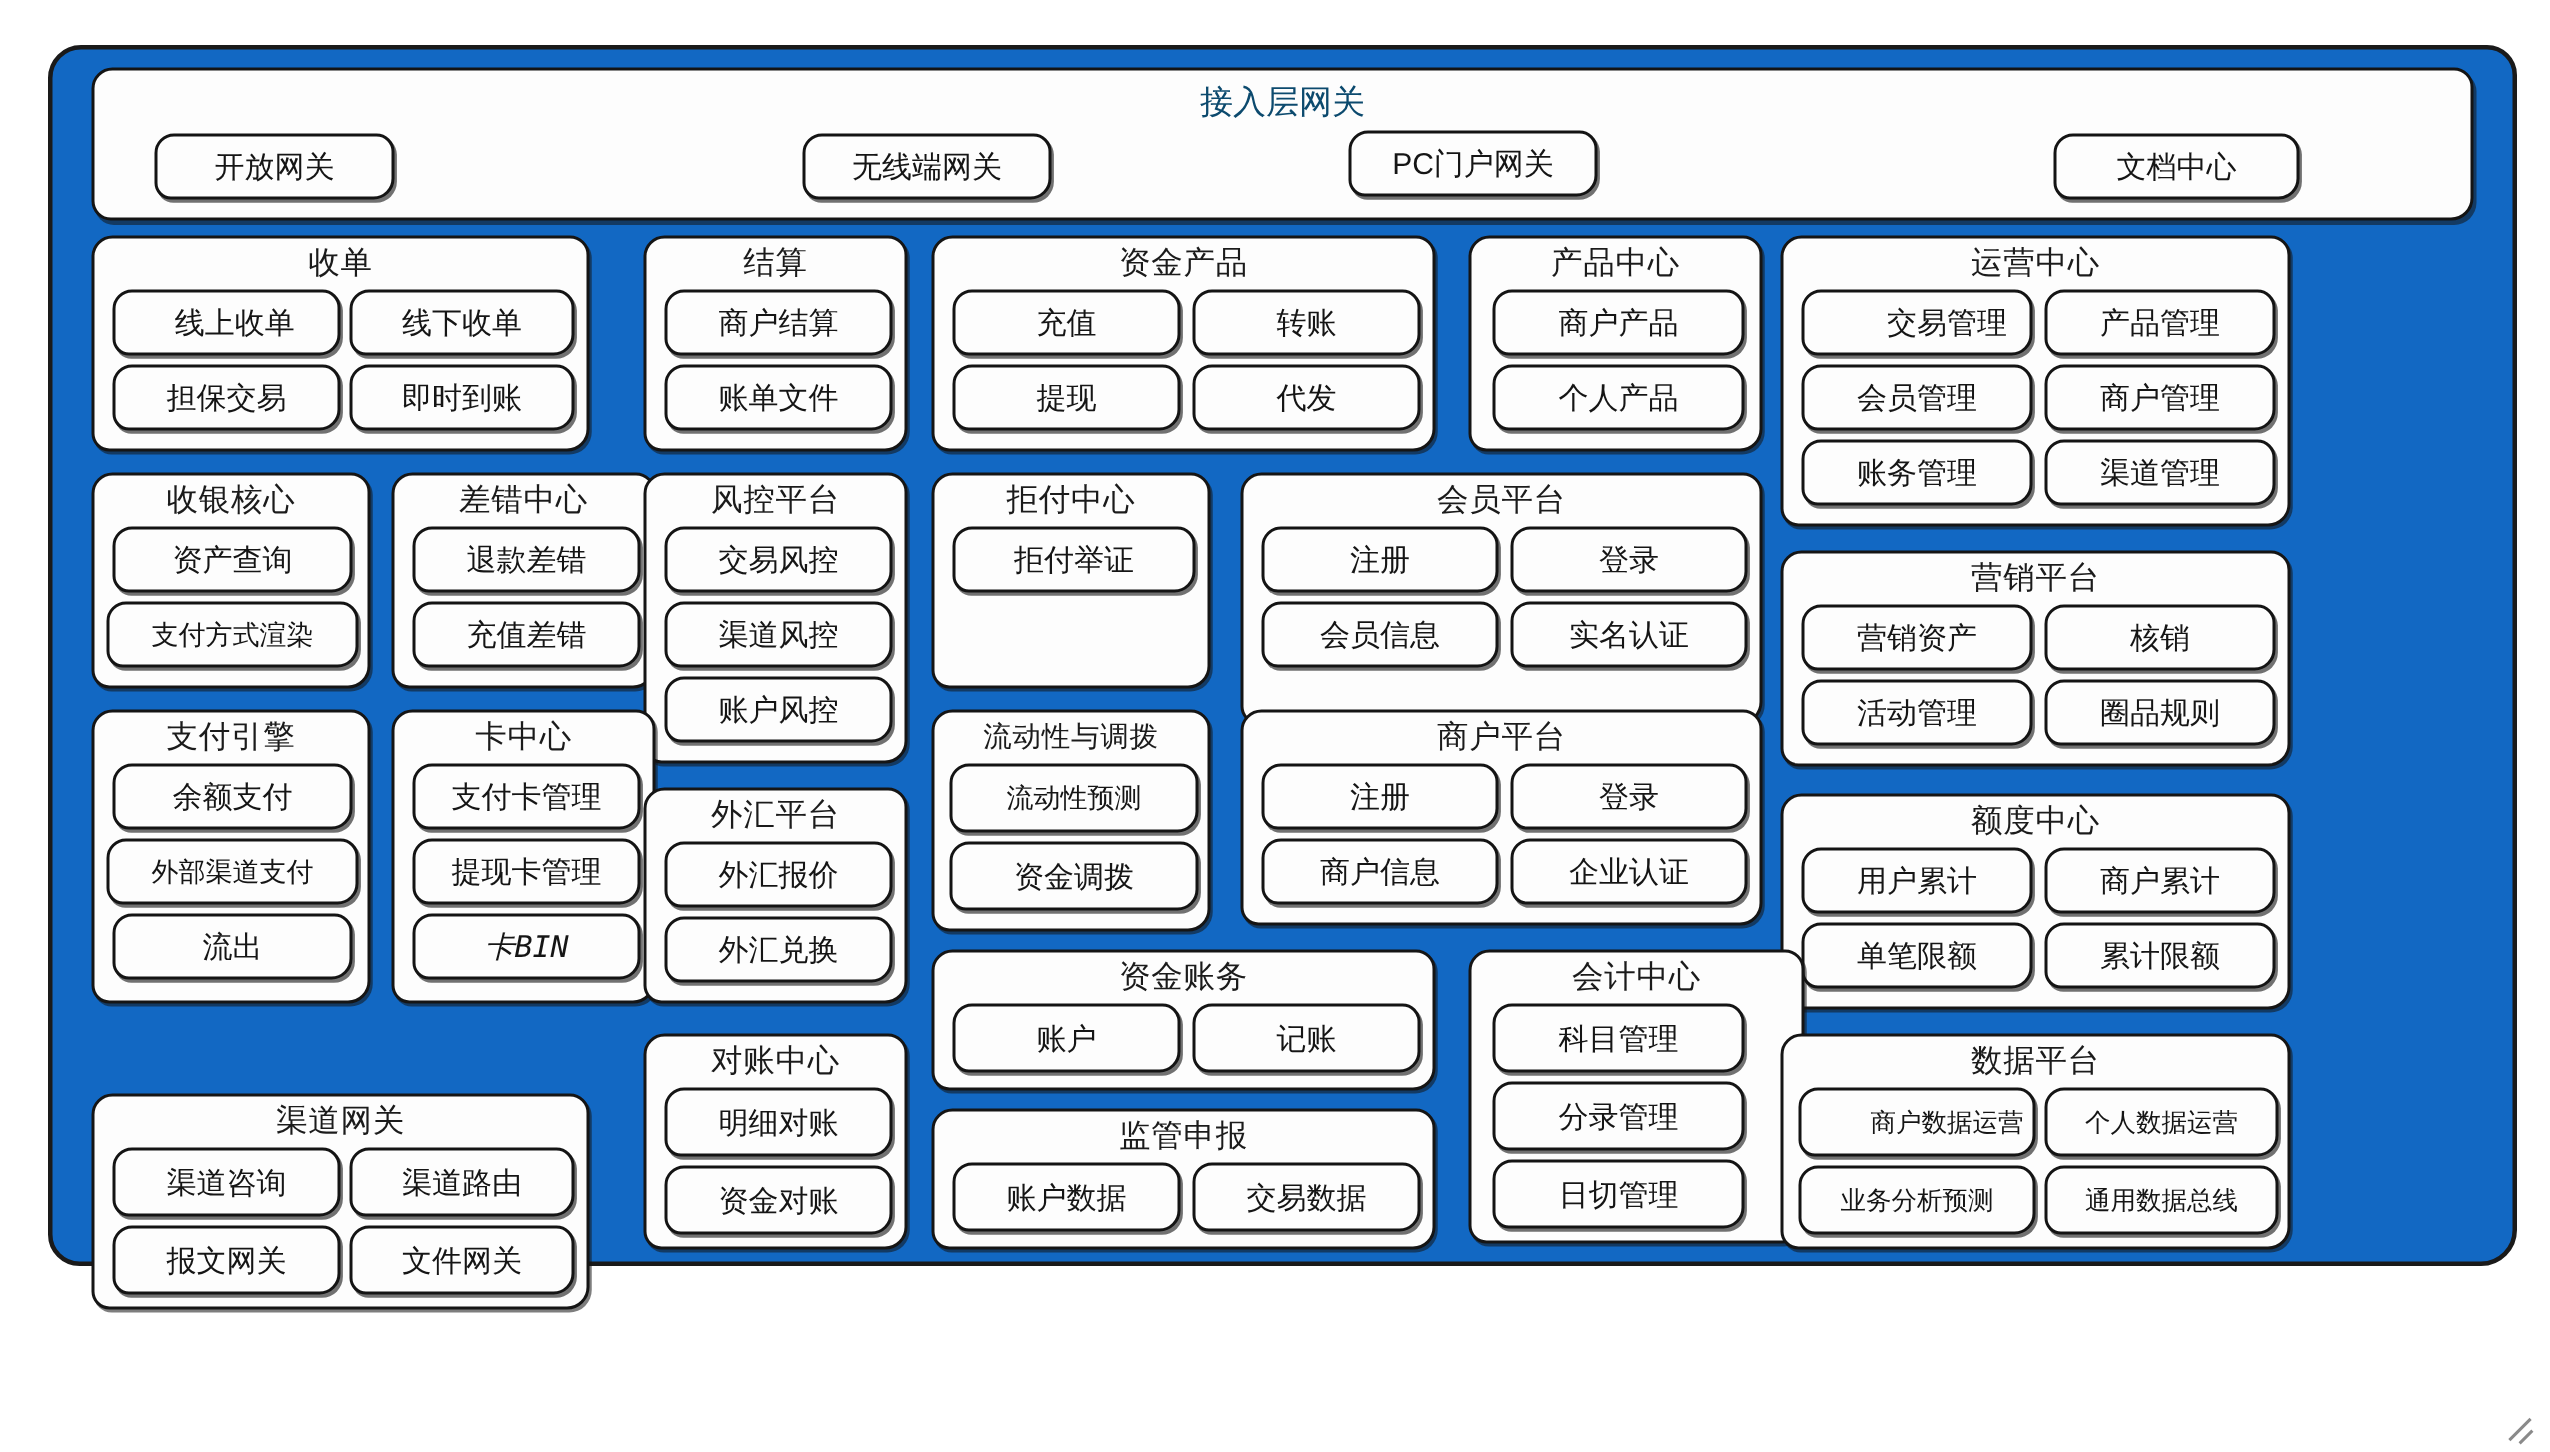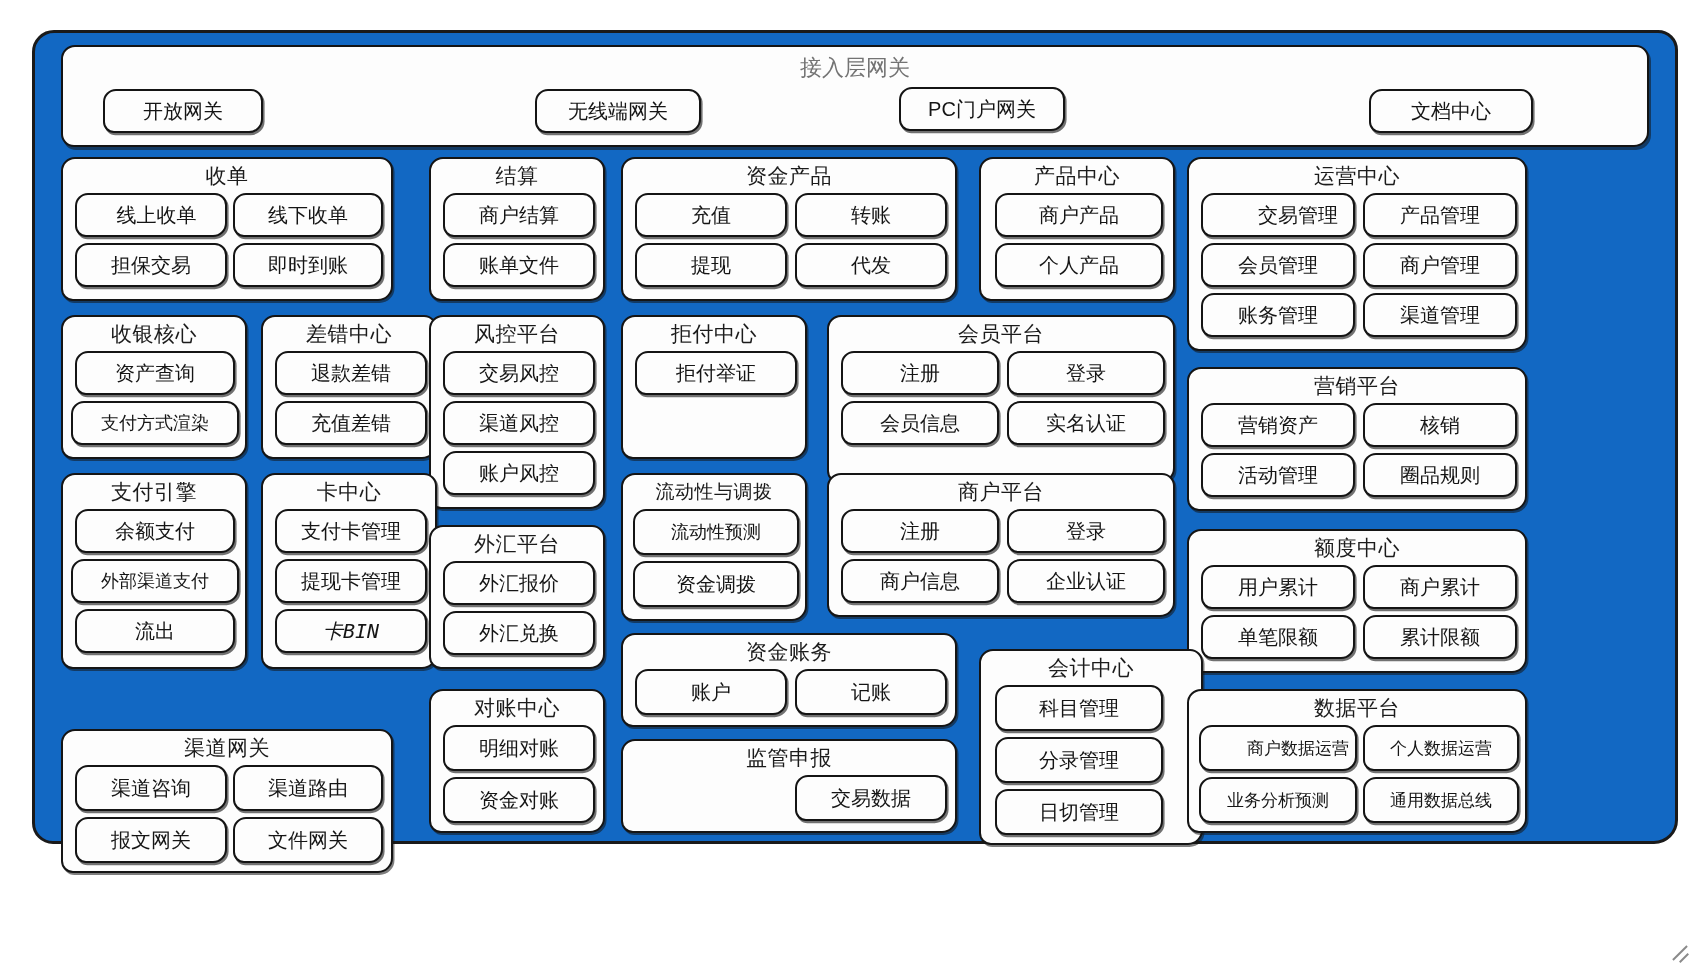--- a/index.html
+++ b/index.html
@@ -57,21 +57,21 @@
   
   .header{
     position:absolute;left:26px;top:12px;width:1588px;height:102px;
     background:#fdfdfd;border:2.8px solid #141414;
     border-radius:14px 13px 15px 13px;
     box-sizing:border-box;
     box-shadow:2px 3px 0 rgba(20,20,20,.55);
   }
   .header .title{
     position:absolute;left:0;right:0;top:6px;text-align:center;
-    font-size:22px;color:#737373;
+    font-size:22px;color:#0c4a6e;
   }
 
   
   .grip{
     position:absolute;right:10px;bottom:8px;width:26px;height:26px;
   }
   .grip i{
     position:absolute;display:block;background:#8a8a8a;height:2px;
     transform:rotate(-45deg);transform-origin:center;
   }
@@ -211,29 +211,30 @@
       <div class="leaf" style="left:12px;top:84px;width:154px;height:44px;">单笔限额</div>
       <div class="leaf" style="left:174px;top:84px;width:154px;height:44px;">累计限额</div>
     </div>
 
     <div class="card" style="left:586px;top:600px;width:336px;height:94px;">
       <div class="title">资金账务</div>
       <div class="leaf" style="left:12px;top:34px;width:152px;height:46px;">账户</div>
       <div class="leaf" style="left:172px;top:34px;width:152px;height:46px;">记账</div>
     </div>
 
-    <div class="card" style="left:944px;top:600px;width:224px;height:196px;margin-top:16px;">
+    <div class="card" style="left:944px;top:600px;width:224px;height:196px;">
       <div class="title">会计中心</div>
       <div class="leaf" style="left:14px;top:34px;width:168px;height:46px;">科目管理</div>
       <div class="leaf" style="left:14px;top:86px;width:168px;height:46px;">分录管理</div>
       <div class="leaf" style="left:14px;top:138px;width:168px;height:46px;">日切管理</div>
     </div>
 
     <div class="card" style="left:586px;top:706px;width:336px;height:94px;">
       <div class="title">监管申报</div>
+      <div class="leaf" style="left:12px;top:34px;width:152px;height:46px;">账户数据</div>
       <div class="leaf" style="left:172px;top:34px;width:152px;height:46px;">交易数据</div>
     </div>
 
     <div class="card" style="left:26px;top:696px;width:332px;height:144px;padding-left:44px;">
       <div class="title">渠道网关</div>
       <div class="leaf" style="left:12px;top:34px;width:152px;height:46px;">渠道咨询</div>
       <div class="leaf" style="left:170px;top:34px;width:150px;height:46px;">渠道路由</div>
       <div class="leaf" style="left:12px;top:86px;width:152px;height:46px;">报文网关</div>
       <div class="leaf" style="left:170px;top:86px;width:150px;height:46px;">文件网关</div>
     </div>

